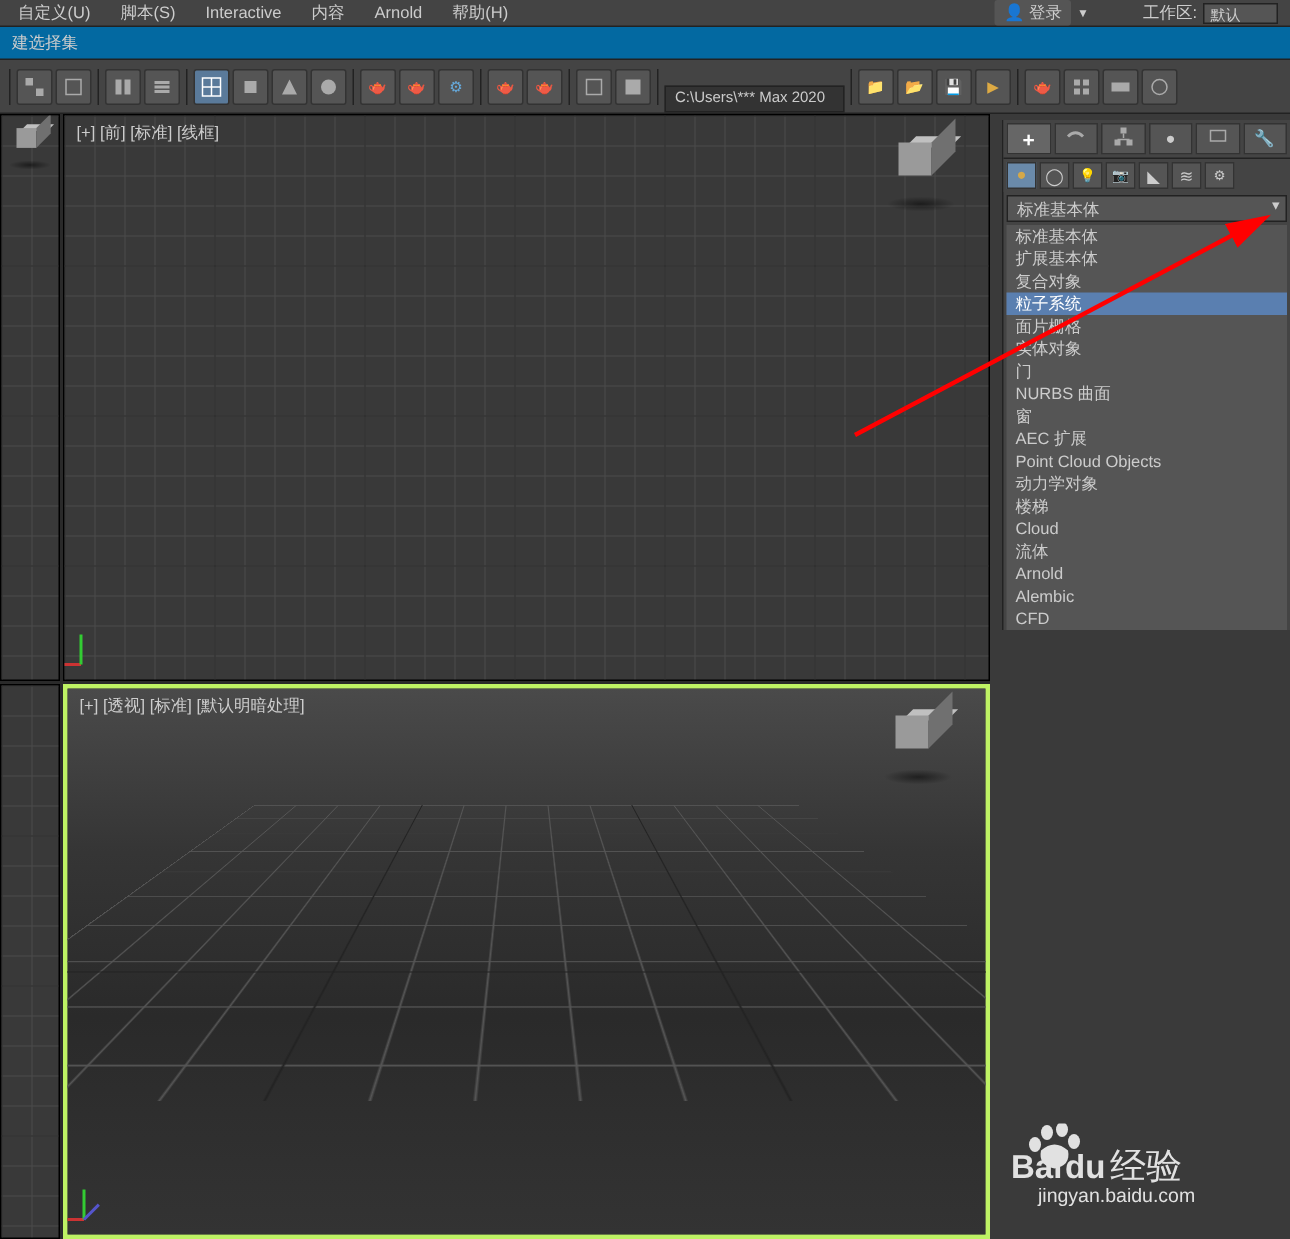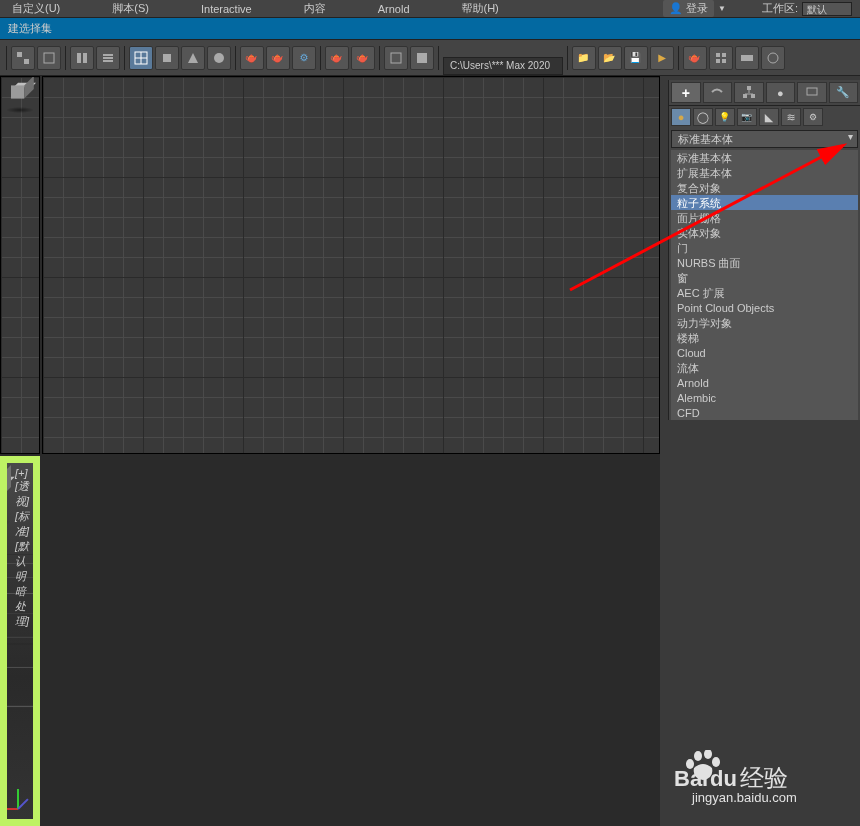--- a/index.html
+++ b/index.html
@@ -15,21 +15,20 @@
 }
 
 
 .menubar {
   height: 18px;
   background: #444;
   display: flex;
   align-items: center;
   padding-left: 2px;
   border-bottom: 1px solid #222;
-  gap: 32px;
 }
 .menubar .menu-item {
   padding: 2px 10px;
   color: #ccc;
   font-size: 11px;
 }
 .menubar .toolbar-right {
   margin-left: auto;
   display: flex;
   align-items: center;
@@ -102,21 +101,21 @@
   grid-template-rows: 378px 1fr;
   gap: 2px;
   background: #2a2a2a;
 }
 .viewport {
   background: #393939;
   border: 1px solid #000;
   position: relative;
   overflow: hidden;
 }
-.viewport.active { border: 7px solid #bef264; font-style: italic; }
+.viewport.active { border: 3px solid #bef264; }
 .vp-label {
   position: absolute;
   top: 4px;
   left: 8px;
   color: #ccc;
   font-size: 11px;
   z-index: 10;
 }
 .vp-cube {
   position: absolute;
@@ -477,20 +476,36 @@
     <div class="vp-cube" style="transform:scale(0.6);top:-6px;right:-8px;">
       <div class="cube-shadow"></div>
       <div class="cube-body">
           <div class="cface top"></div>
           <div class="cface front"></div>
           <div class="cface side"></div>
         </div>
     </div>
   </div>
 
+  <div class="viewport">
+    <div class="grid-ortho"></div>
+    <span class="vp-label">[+] [前] [标准] [线框]</span>
+    <div class="vp-cube">
+      <div class="cube-shadow"></div>
+      <div class="cube-body">
+          <div class="cface top"></div>
+          <div class="cface front"></div>
+          <div class="cface side"></div>
+        </div>
+    </div>
+    <div class="axis-widget">
+      <div class="ax r"></div>
+        <div class="ax g"></div>
+    </div>
+  </div>
 
   <div class="viewport">
     <div class="grid-ortho"></div>
   </div>
 
   <div class="viewport active">
     <div class="persp-bg"></div>
     <div class="persp-floor"></div>
     <span class="vp-label">[+] [透视] [标准] [默认明暗处理]</span>
     <div class="vp-cube">

